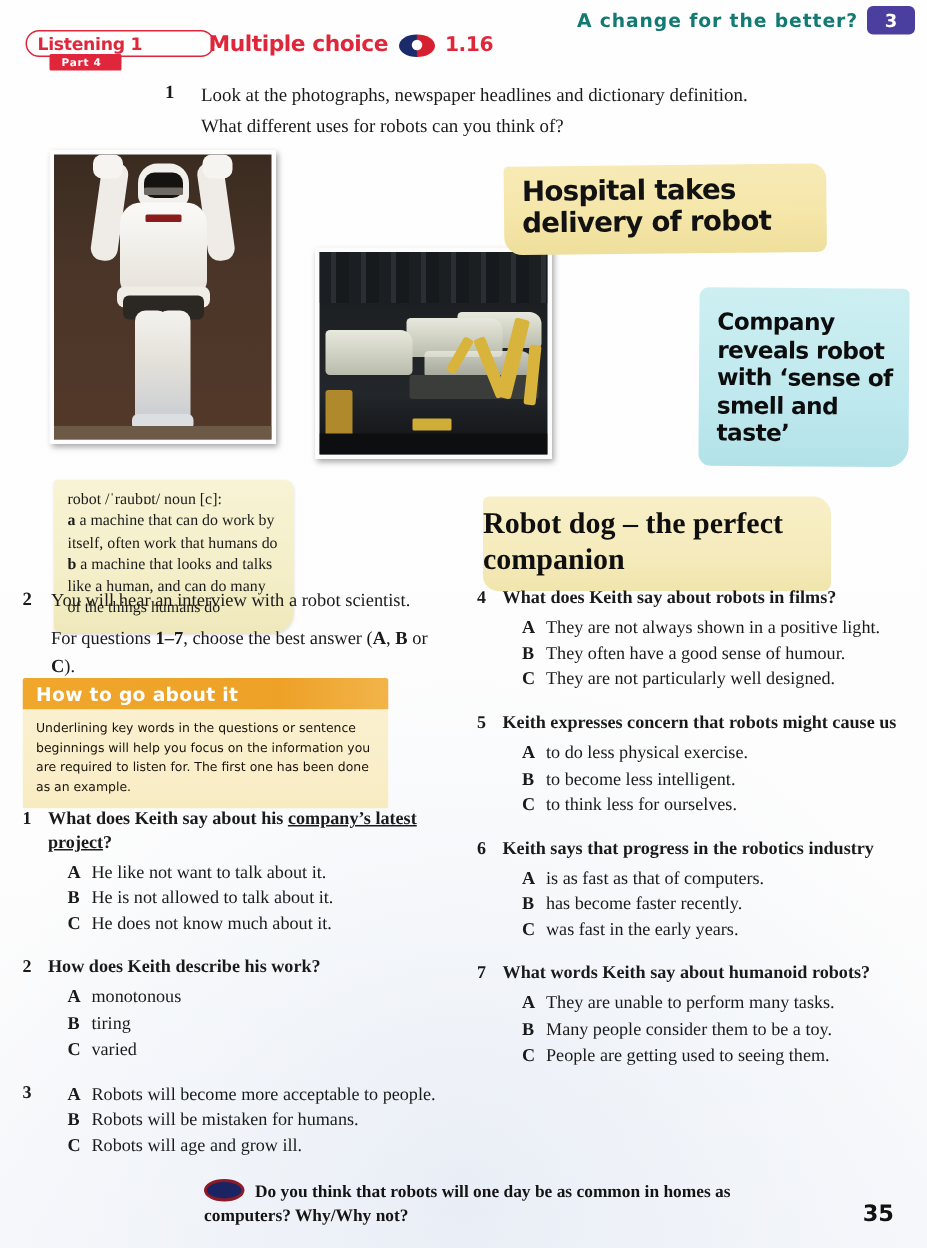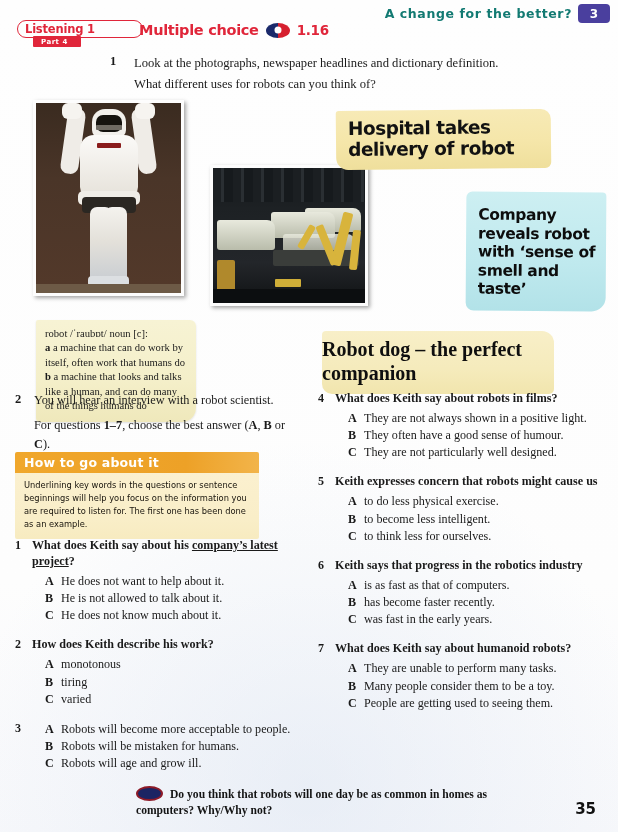--- a/index.html
+++ b/index.html
@@ -567,21 +567,21 @@
   <div class="tipbox">
     <div class="title">How to go about it</div>
     <div class="tiptext">Underlining key words in the questions or sentence beginnings will help you focus on the information you are required to listen for. The first one has been done as an example.</div>
   </div>
 
   <div class="col-left">
       <div class="q">
         <span class="qnum">1</span>
         <div class="stem"><span>What does Keith say about his </span><span class="ul">company’s latest project</span><span>?</span></div>
         <div class="opts">
-          <div class="opt"><span class="lab">A</span><span>He does not want to help about it.</span></div>
+          <div class="opt"><span class="lab">A</span><span>He like not want to talk about it.</span></div>
           <div class="opt"><span class="lab">B</span><span>He is not allowed to talk about it.</span></div>
           <div class="opt"><span class="lab">C</span><span>He does not know much about it.</span></div>
         </div>
       </div>
       <div class="q">
         <span class="qnum">2</span>
         <div class="stem"><span>How does Keith describe his work?</span></div>
         <div class="opts">
           <div class="opt"><span class="lab">A</span><span>monotonous</span></div>
           <div class="opt"><span class="lab">B</span><span>tiring</span></div>
@@ -620,21 +620,21 @@
         <span class="qnum">6</span>
         <div class="stem"><span>Keith says that progress in the robotics industry</span></div>
         <div class="opts">
           <div class="opt"><span class="lab">A</span><span>is as fast as that of computers.</span></div>
           <div class="opt"><span class="lab">B</span><span>has become faster recently.</span></div>
           <div class="opt"><span class="lab">C</span><span>was fast in the early years.</span></div>
         </div>
       </div>
       <div class="q">
         <span class="qnum">7</span>
-        <div class="stem"><span>What does Keith say about humanoid robots?</span></div>
+        <div class="stem"><span>What words Keith say about humanoid robots?</span></div>
         <div class="opts">
           <div class="opt"><span class="lab">A</span><span>They are unable to perform many tasks.</span></div>
           <div class="opt"><span class="lab">B</span><span>Many people consider them to be a toy.</span></div>
           <div class="opt"><span class="lab">C</span><span>People are getting used to seeing them.</span></div>
         </div>
       </div>
     </div>
 
   <div class="discuss">
     <span class="bubble-icon"></span><span>Do you think that robots will one day be as common in homes as computers? Why/Why not?</span>

